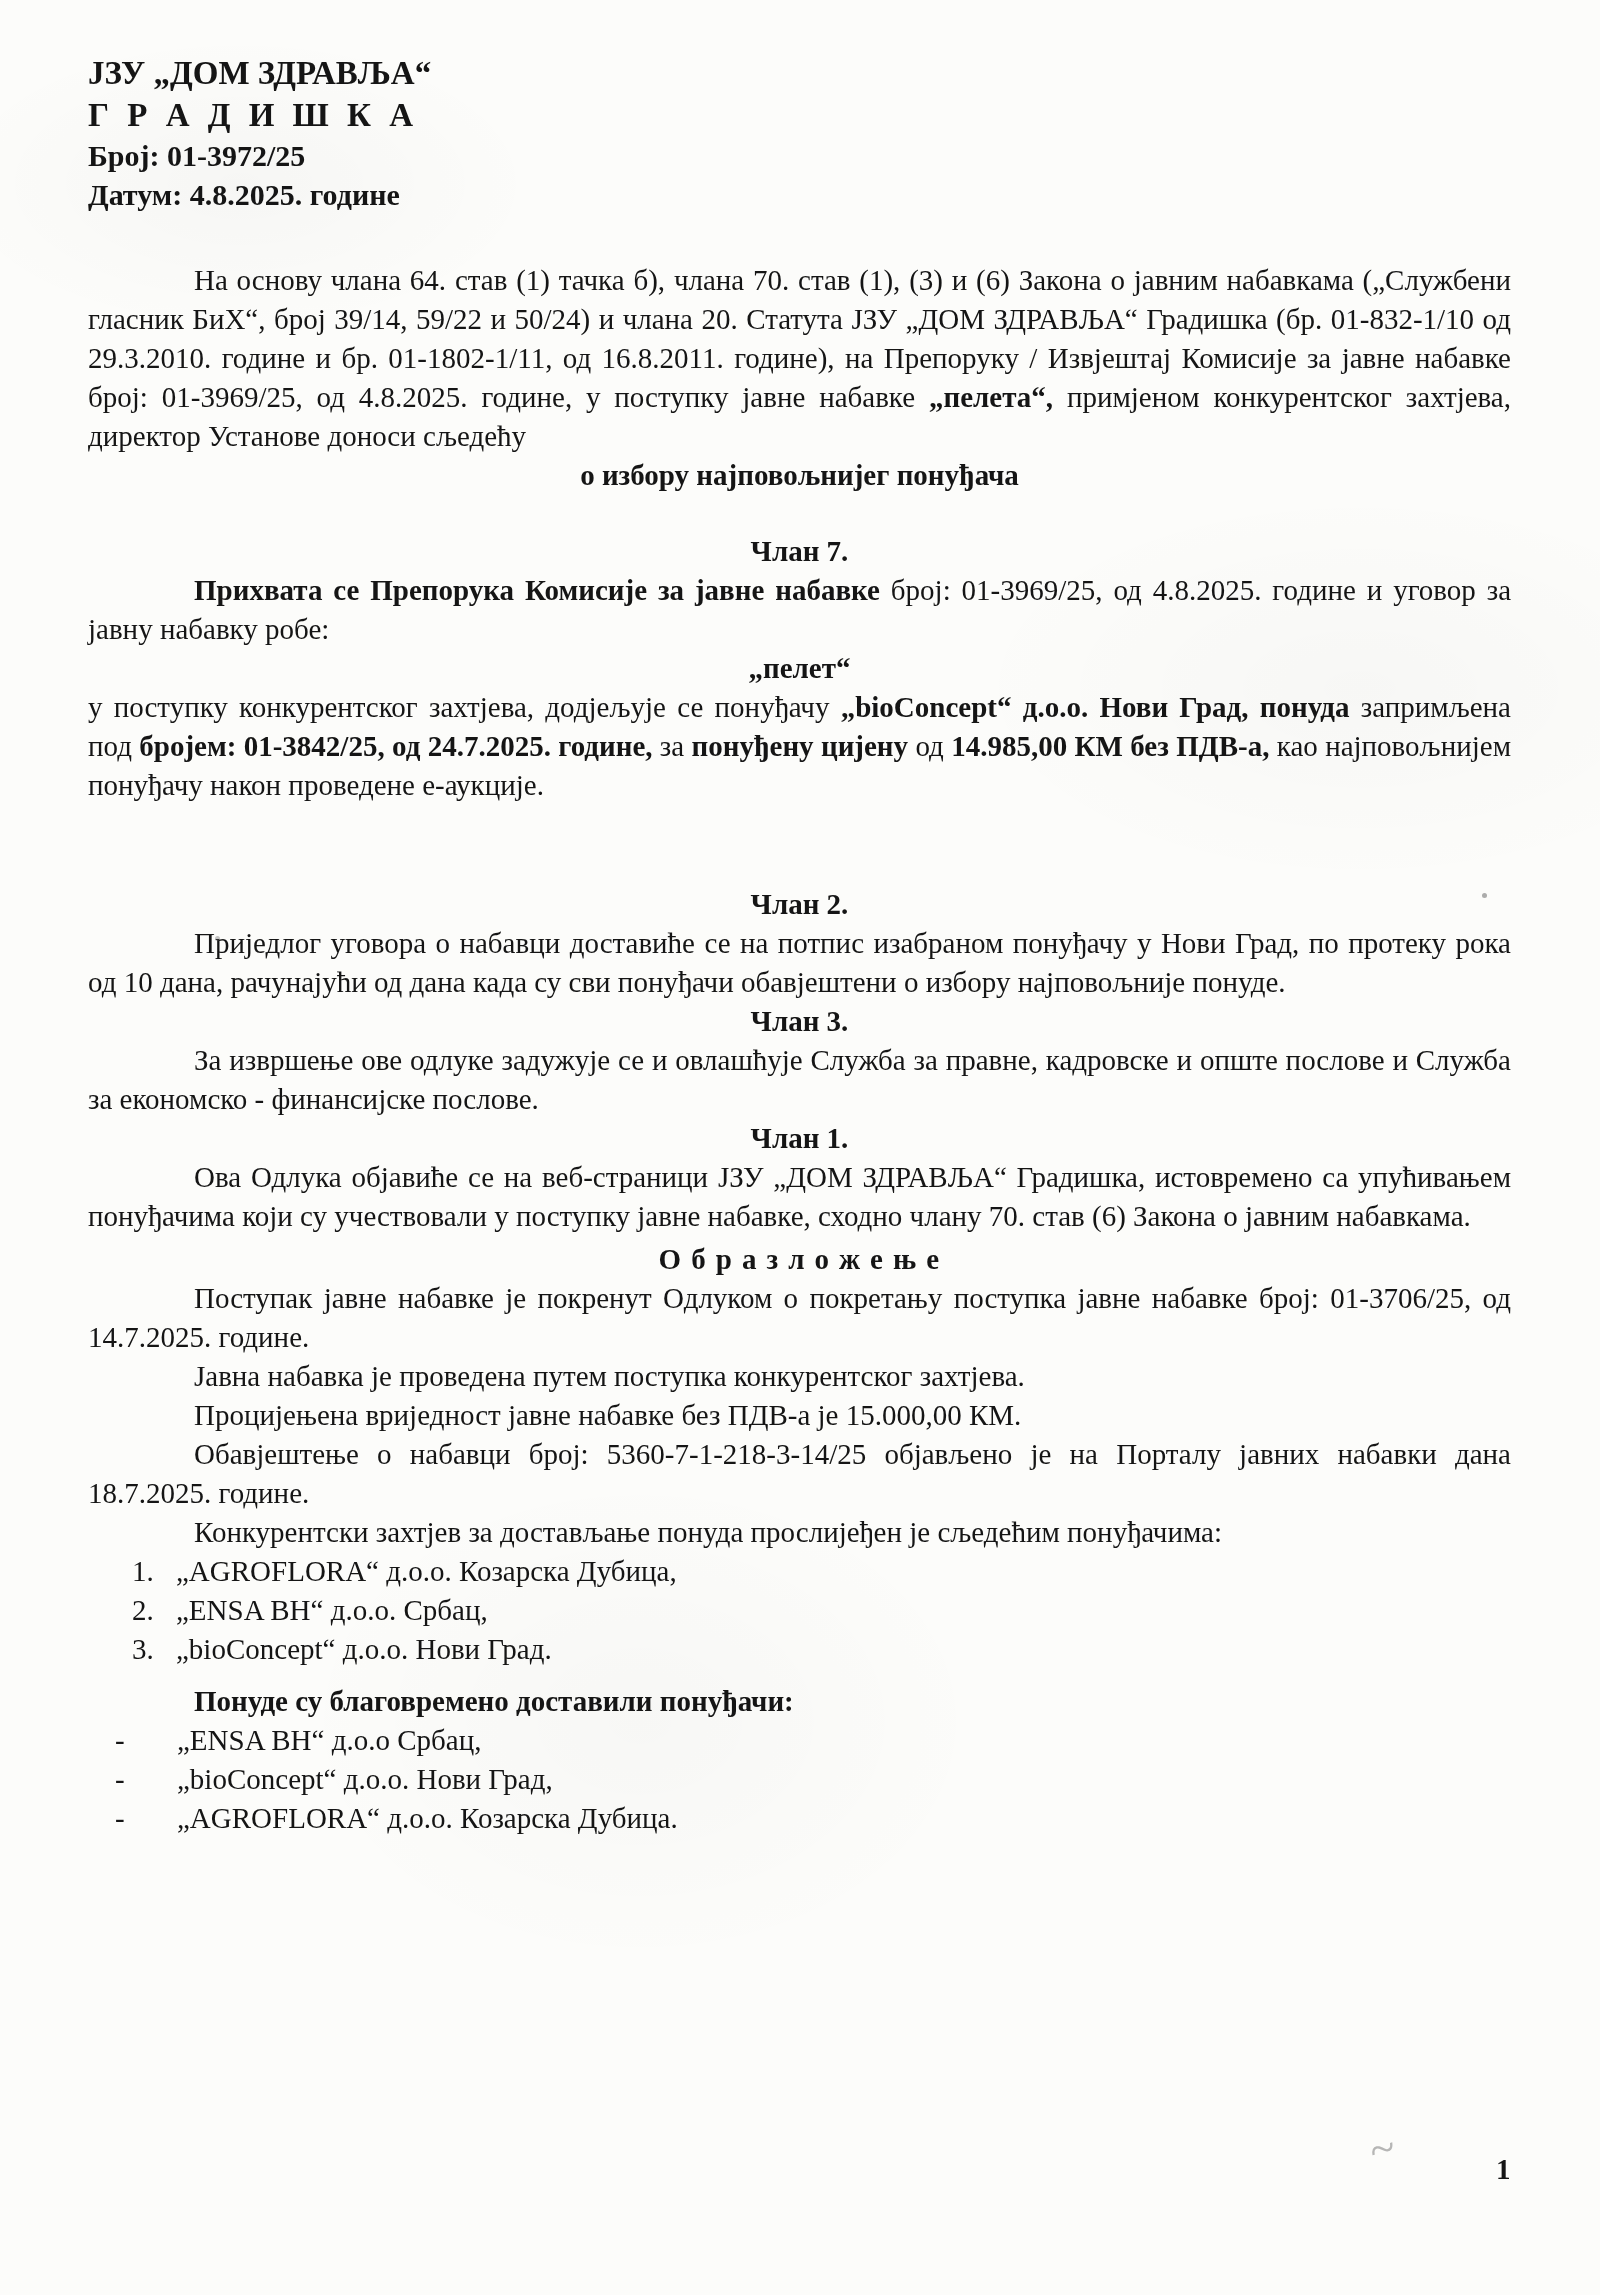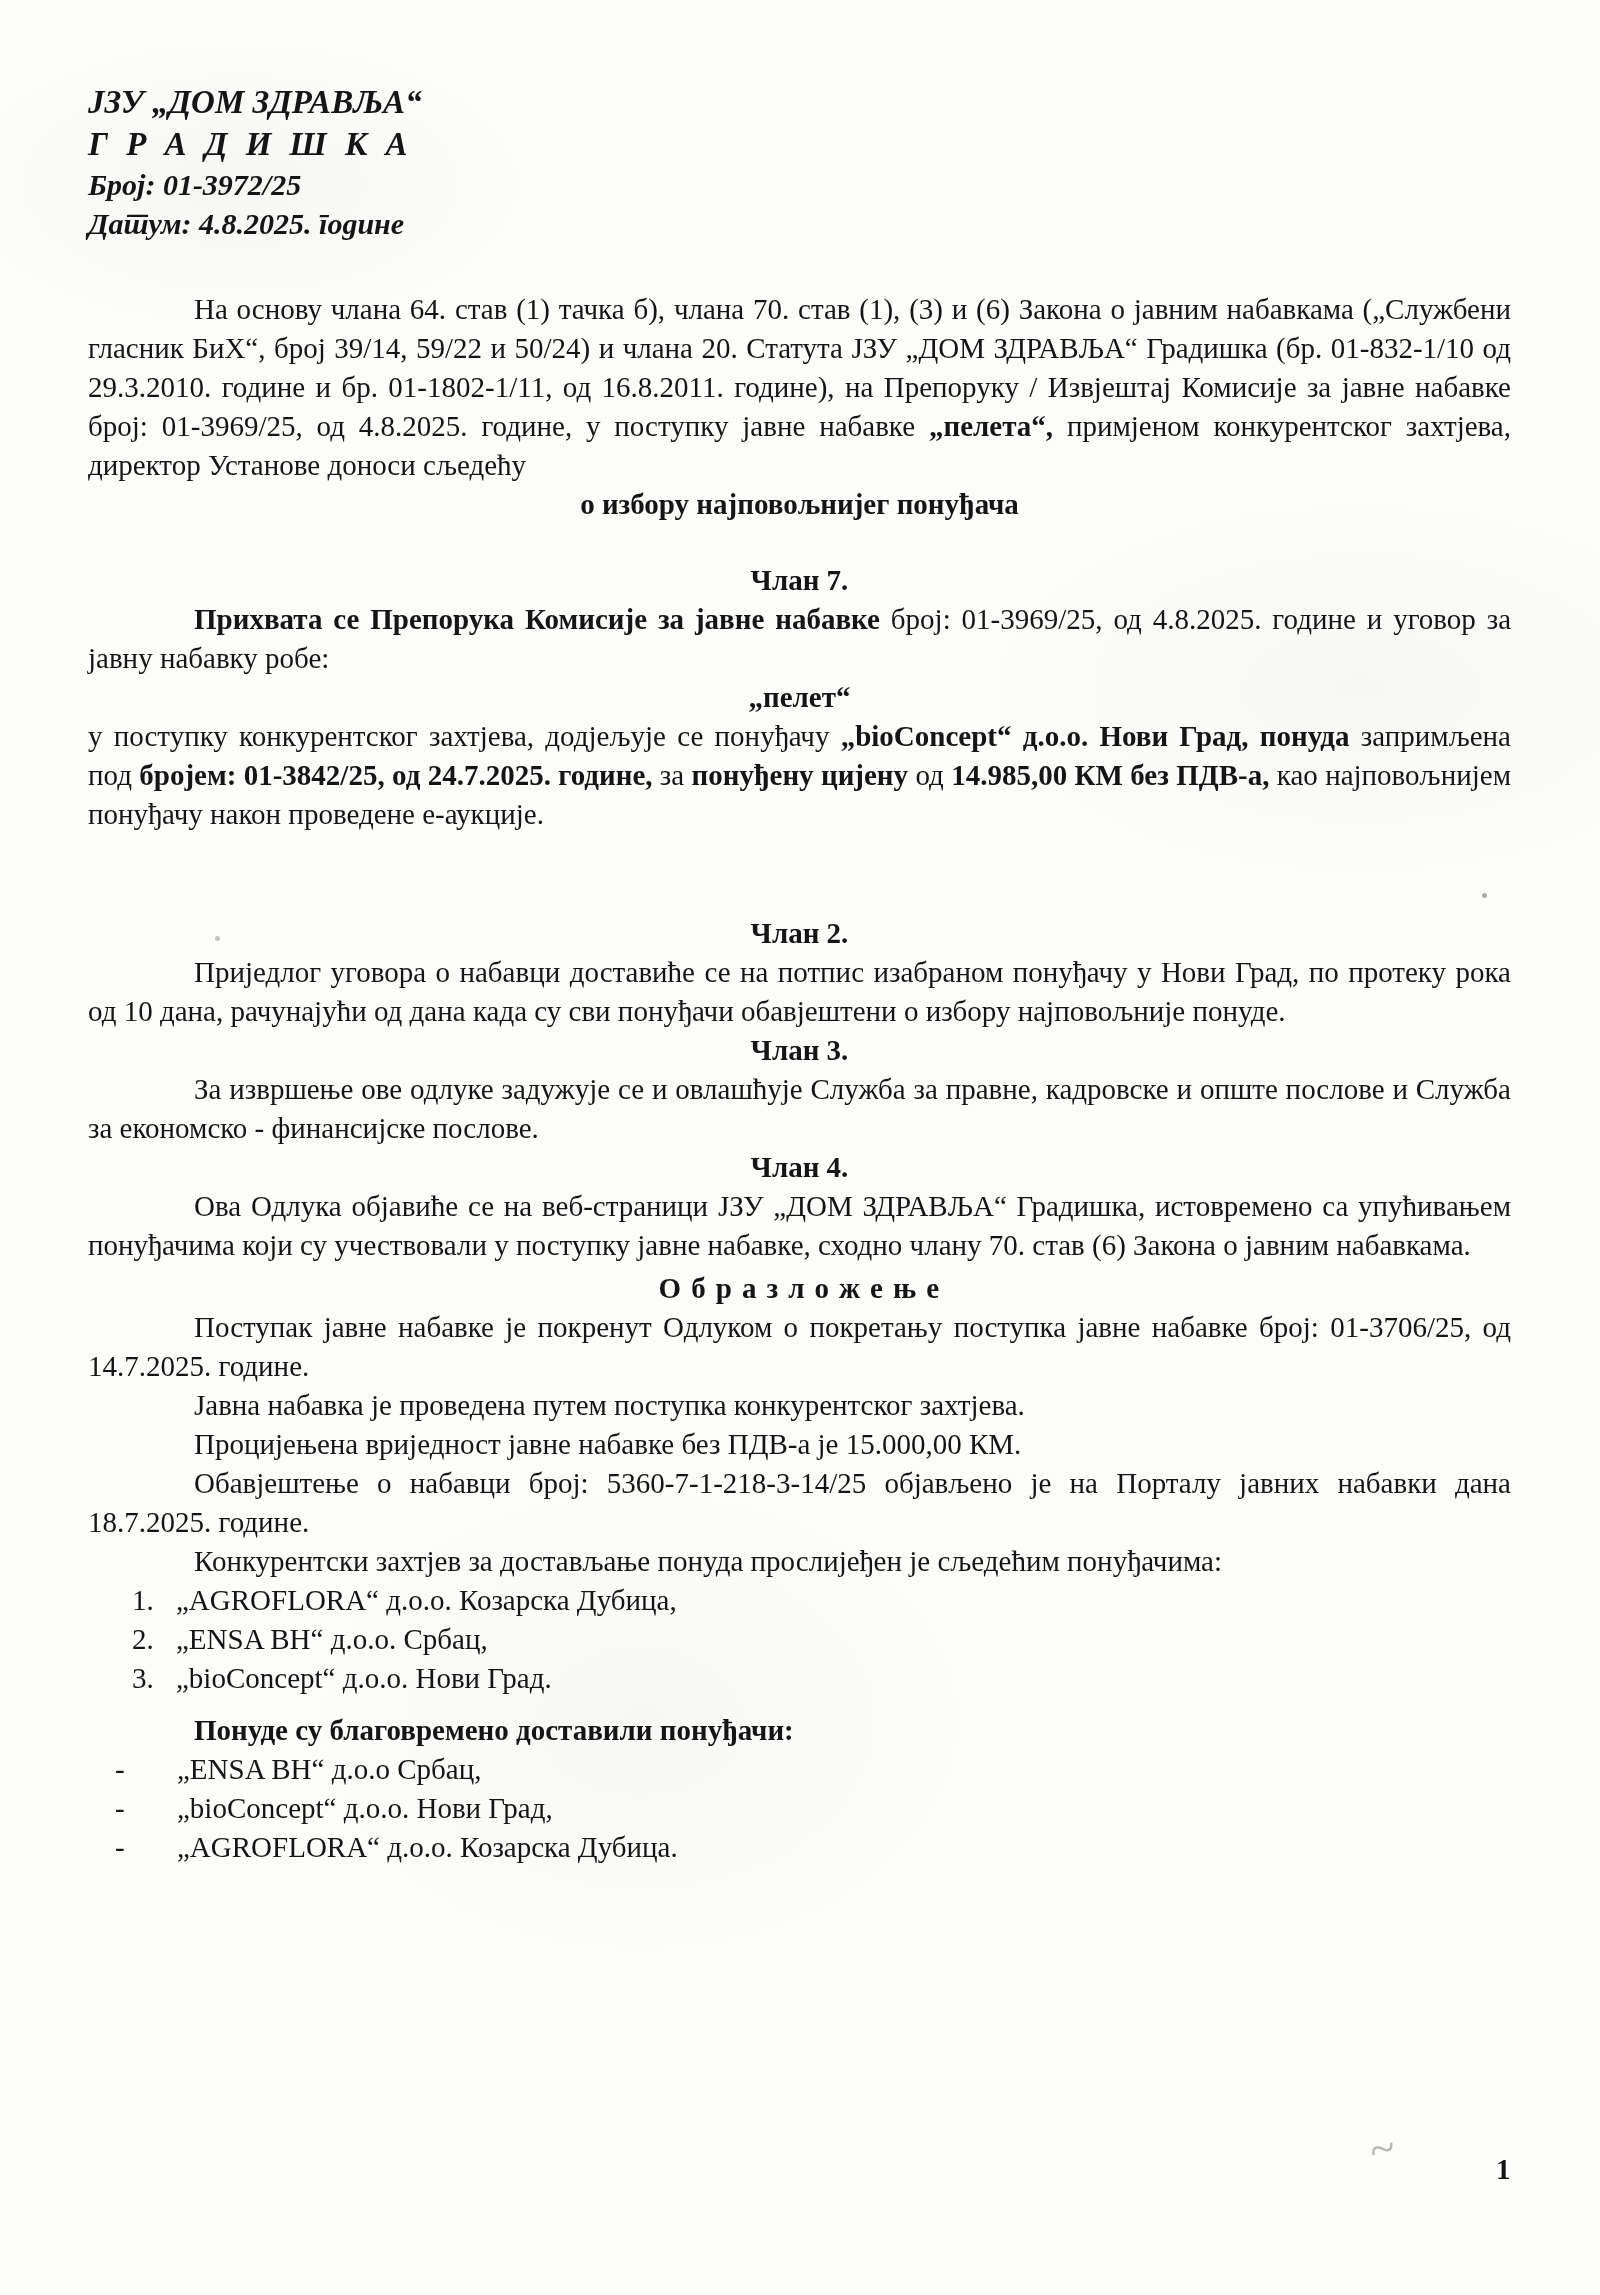--- a/index.html
+++ b/index.html
@@ -29,21 +29,21 @@
     top:0;
     width:1423px;
     font-size:29px;
     line-height:39px;
   }
   p{margin:0;}
   .para{text-align:justify;}
   .indent{text-indent:106px;}
   .center{text-align:center;}
   .bold{font-weight:bold;}
-  .doc-header{padding-top:81px;font-style:italic;}
+  .doc-header{padding-top:52px;}
   .h1{font-size:33px;line-height:42px;font-weight:bold;text-align:left;}
   .spaced{letter-spacing:5px;}
   .h2{font-size:30px;line-height:39px;font-weight:bold;text-align:left;}
   .intro{margin-top:47px;}
   .title{margin-top:42px;font-size:32px;}
   .clan-heading{margin-top:37px;}
   .clan-heading-tight{margin-top:0;}
   .gap-before{margin-top:80px;}
   .rationale-heading{margin-top:4.3px;letter-spacing:1.4px;}
   .list-row{display:flex;text-align:left;}
@@ -96,21 +96,21 @@
     <p class="para indent"><span class="bold">Прихвата се Препорука Комисије за јавне набавке</span><span> број: 01-3969/25, од 4.8.2025. године и уговор за јавну набавку робе:</span></p>
     <p class="center bold">„пелет“</p>
     <p class="para"><span>у поступку конкурентског захтјева, додјељује се понуђачу </span><span class="bold">„bioConcept“ д.о.о. Нови Град, понуда</span><span> запримљена под </span><span class="bold">бројем: 01-3842/25, од 24.7.2025. године,</span><span> за </span><span class="bold">понуђену цијену</span><span> од </span><span class="bold">14.985,00 КМ без ПДВ-а,</span><span> као најповољнијем понуђачу након проведене е-аукције.</span></p>
 
     <p class="center bold clan-heading gap-before">Члан 2.</p>
     <p class="para indent">Приједлог уговора о набавци доставиће се на потпис изабраном понуђачу у Нови Град, по протеку рока од 10 дана, рачунајући од дана када су сви понуђачи обавјештени о избору најповољније понуде.</p>
 
     <p class="center bold clan-heading-tight">Члан 3.</p>
     <p class="para indent">За извршење ове одлуке задужује се и овлашћује Служба за правне, кадровске и опште послове и Служба за економско - финансијске послове.</p>
 
-    <p class="center bold clan-heading-tight">Члан 4.</p>
+    <p class="center bold clan-heading-tight">Члан 1.</p>
     <p class="para indent">Ова Одлука објавиће се на веб-страници ЈЗУ „ДОМ ЗДРАВЉА“ Градишка, истовремено са упућивањем понуђачима који су учествовали у поступку јавне набавке, сходно члану 70. став (6) Закона о јавним набавкама.</p>
 
     <p class="center bold rationale-heading">О б р а з л о ж е њ е</p>
     <p class="para indent">Поступак јавне набавке је покренут Одлуком о покретању поступка јавне набавке број: 01-3706/25, од 14.7.2025. године.</p>
     <p class="para indent">Јавна набавка је проведена путем поступка конкурентског захтјева.</p>
     <p class="para indent">Процијењена вриједност јавне набавке без ПДВ-а је 15.000,00 КМ.</p>
     <p class="para indent">Обавјештење о набавци број: 5360-7-1-218-3-14/25 објављено је на Порталу јавних набавки дана 18.7.2025. године.</p>
     <p class="para indent">Конкурентски захтјев за достављање понуда прослијеђен је сљедећим понуђачима:</p>
 
     <div class="list-row">

